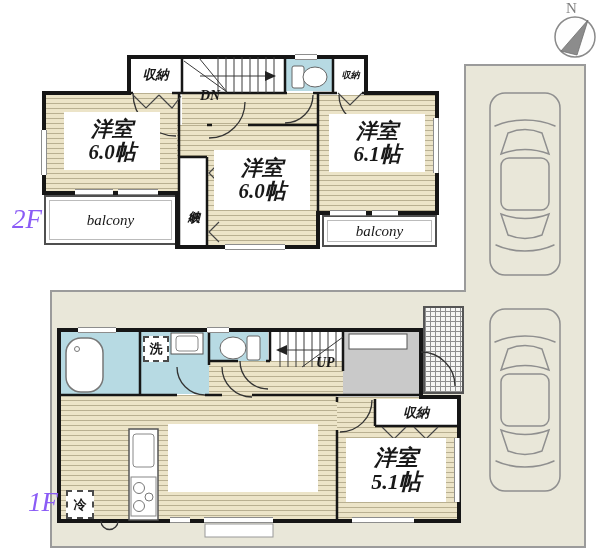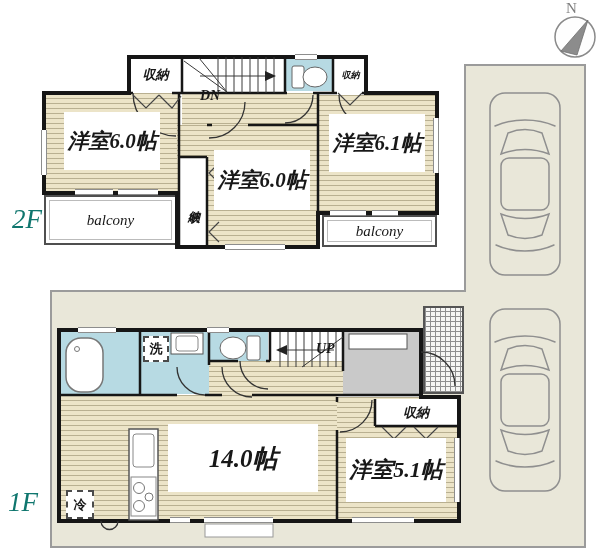--- a/index.html
+++ b/index.html
@@ -11,24 +11,24 @@
   .blue{background:#b7dae3;}
   .whitefloor{background:#fff;}
   .grayfloor{background:#c9c9c9;}
   .hatch{background-color:#f6f6f4;
          background-image:repeating-linear-gradient(0deg,#8f8f8f 0 1px,transparent 1px 5px),
                           repeating-linear-gradient(90deg,#8f8f8f 0 1px,transparent 1px 5px);
          border:2px solid #555;}
   .balcony{background:#fff;border:2px solid #4f4f4f;box-shadow:inset 0 0 0 3px #fff, inset 0 0 0 4px #bbb;
            display:flex;align-items:center;justify-content:center;}
   .svglayer{position:absolute;left:0;top:0;pointer-events:none;}
-  .plate{background:#fff;display:flex;flex-direction:row;align-items:center;justify-content:center;
+  .plate{background:#fff;display:flex;flex-direction:column;align-items:center;justify-content:center;
          text-align:center;font-style:italic;font-weight:bold;color:#181818;line-height:1.08;}
   .lbl{position:absolute;font-style:italic;font-weight:bold;color:#181818;}
-  .floor-tag{font-size:27px;font-style:italic;font-weight:normal;color:#0f766e;}
+  .floor-tag{font-size:27px;font-style:italic;font-weight:normal;color:#8b5cf6;}
   .closet-lbl{display:flex;align-items:center;justify-content:center;font-weight:bold;
               font-style:italic;color:#181818;}
   .vtext{writing-mode:vertical-rl;}
   .dashedbox{border:2px dashed #4a4a4a;background:#fff;display:flex;align-items:center;
              justify-content:center;font-weight:bold;color:#181818;}
   .win-h{background:#fff;border-top:1.5px solid #8d8d8d;border-bottom:1.5px solid #8d8d8d;height:6px;}
   .win-v{background:#fff;border-left:1.5px solid #8d8d8d;border-right:1.5px solid #8d8d8d;width:6px;}
   .balcony span{font-size:15px;font-style:italic;color:#181818;}
   .small-stair-lbl{font-size:14px;}
 </style>
@@ -175,51 +175,50 @@
   <div class="abs win-h" style="left:372px;top:210px;width:26px;z-index:4"></div>
   <div class="abs win-h" style="left:225px;top:244px;width:60px;z-index:4"></div>
   <div class="abs win-h" style="left:78px;top:327px;width:38px;z-index:4"></div>
   <div class="abs win-h" style="left:207px;top:327px;width:22px;z-index:4"></div>
   <div class="abs win-h" style="left:170px;top:517px;width:20px;z-index:4"></div>
   <div class="abs win-h" style="left:204px;top:517px;width:69px;z-index:4"></div>
   <div class="abs win-h" style="left:352px;top:517px;width:62px;z-index:4"></div>
   <div class="abs win-v" style="left:454px;top:438px;height:64px;z-index:4"></div>
 
   <div class="lbl floor-tag" style="left:12px;top:204px;z-index:5">2F</div>
-  <div class="lbl floor-tag" style="left:8px;top:487px;z-index:5">1F</div>
+  <div class="lbl floor-tag" style="left:28px;top:487px;z-index:5">1F</div>
   <div class="lbl" style="left:566px;top:0px;font-weight:normal;font-style:normal;font-size:15px;color:#7d7d7d;z-index:5">N</div>
 
   <div class="abs closet-lbl" style="left:129px;top:59px;width:53px;height:32px;font-size:13px;z-index:5">収納</div>
   <div class="abs closet-lbl" style="left:335px;top:60px;width:31px;height:30px;font-size:9px;z-index:5">収納</div>
   <div class="abs closet-lbl vtext" style="left:181px;top:160px;width:25px;height:82px;font-size:12px;z-index:5">収納</div>
   <div class="lbl small-stair-lbl" style="left:200px;top:88px;z-index:5">DN</div>
 
   <div class="abs plate" style="left:64px;top:112px;width:96px;height:58px;font-size:21px;z-index:5">
     <span>洋室</span>
     <span>6.0帖</span>
   </div>
   <div class="abs plate" style="left:214px;top:150px;width:96px;height:60px;font-size:21px;z-index:5">
     <span>洋室</span>
     <span>6.0帖</span>
   </div>
   <div class="abs plate" style="left:329px;top:114px;width:96px;height:58px;font-size:21px;z-index:5">
     <span>洋室</span>
     <span>6.1帖</span>
   </div>
 
-  <div class="lbl small-stair-lbl" style="left:316px;top:341px;z-index:5">UP</div>
+  <div class="lbl small-stair-lbl" style="left:316px;top:355px;z-index:5">UP</div>
   <div class="abs dashedbox" style="left:143px;top:336px;width:26px;height:26px;font-size:13px;z-index:5">
     <span>洗</span>
   </div>
   <div class="abs dashedbox" style="left:66px;top:490px;width:28px;height:29px;font-size:13px;z-index:5">
     <span>冷</span>
   </div>
   <div class="abs closet-lbl" style="left:375px;top:399px;width:82px;height:27px;font-size:13px;z-index:5">収納</div>
 
   <div class="abs plate" style="left:168px;top:424px;width:150px;height:68px;font-size:25px;z-index:5">
-    <span>14.0帖</span>
   </div>
   <div class="abs plate" style="left:346px;top:438px;width:100px;height:64px;font-size:22px;z-index:5">
     <span>洋室</span>
     <span>5.1帖</span>
   </div>
 
 </div>
 
 </body></html>

